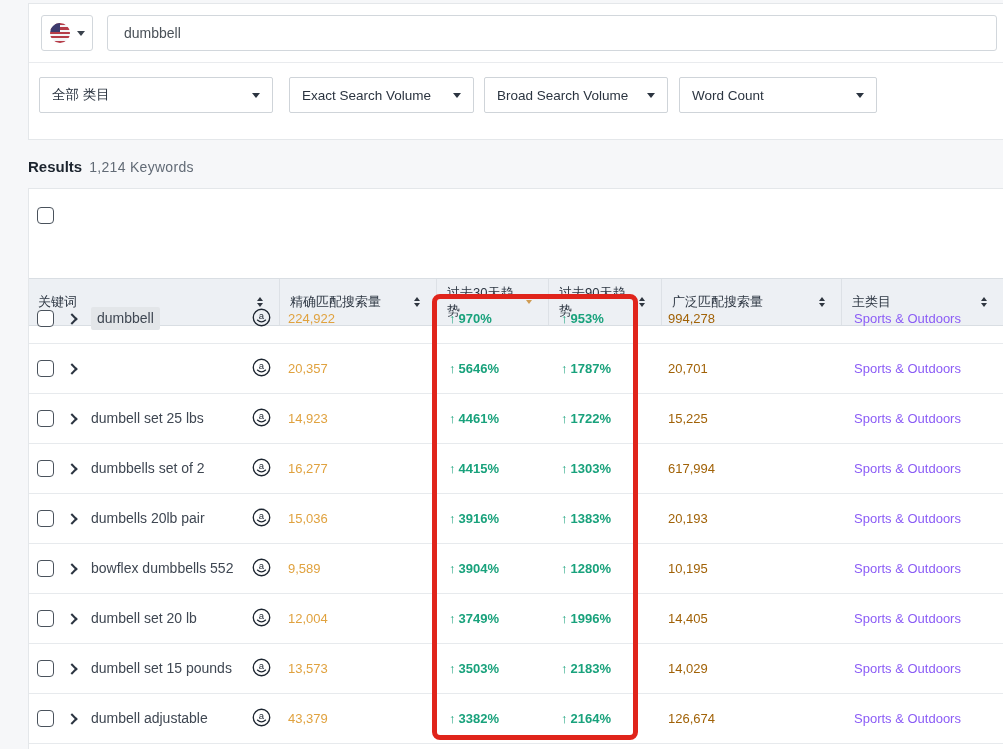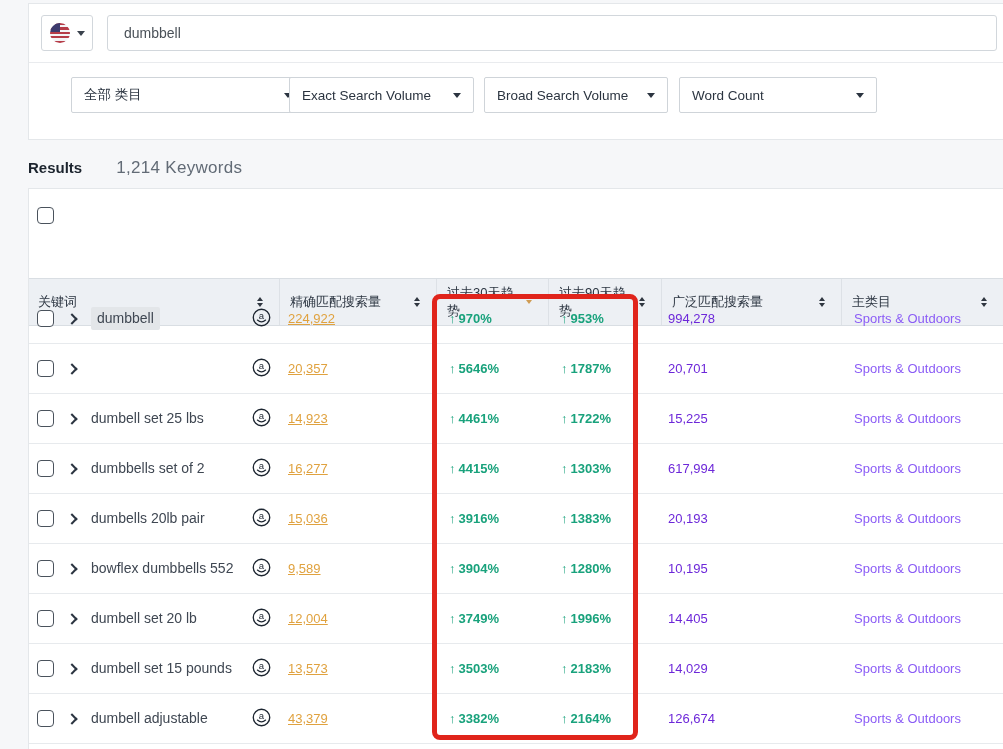--- a/index.html
+++ b/index.html
@@ -21,29 +21,29 @@
     border-top:5px solid #3a424d; }
   #keyword-input { position:absolute; left:78px; top:11px; right:6px; height:36px;
     border:1px solid #d2d7dc; border-radius:3px; padding:0 16px; font-size:14px; color:#4a5158;
     font-family:"Liberation Sans","DejaVu Sans",sans-serif; outline:none; background:#fff; }
 
   #filter-row { position:relative; height:77px; }
   .filter-select { position:absolute; top:14px; height:36px; border:1px solid #cfd4d9; border-radius:2px;
     background:#fff; display:flex; align-items:center; justify-content:space-between;
     padding:0 12px; font-size:13.5px; color:#2b3440; cursor:pointer; }
   .filter-select .caret-down { border-top-color:#2b3440; }
-  #filter-category { left:10px;  width:234px;margin-left:32px; }
+  #filter-category { left:10px;  width:234px; }
   #filter-exact    { left:260px; width:185px; }
   #filter-broad    { left:455px; width:184px; }
   #filter-word     { left:650px; width:198px; }
 
   
   #results-bar { position:absolute; left:28px; top:158px; display:flex; align-items:baseline; }
   #results-title { font-size:15px; font-weight:bold; color:#1c242e; }
-  #results-count { font-size:17px; color:#626b76; margin-left:34px; letter-spacing:.3px; }
+  #results-count { font-size:14px; color:#626b76; margin-left:7px; letter-spacing:.3px; }
 
   
   #table-card { left:28px; top:188px; width:975px; height:561px; border-bottom:none; }
   .cbox { appearance:none; -webkit-appearance:none; width:17px; height:17px; border:1.6px solid #4a525c;
     border-radius:4px; background:#fff; cursor:pointer; flex:none; }
   #select-all { position:absolute; left:8px; top:18px; }
 
   .grid { display:grid; grid-template-columns:250px 157px 112px 113px 180px 1fr; }
   #table-header { position:absolute; left:0; right:0; top:57px; height:48px; background:#edf0f4;
     border-top:1px solid #d9dee3; border-bottom:1px solid #d9dee3;margin-top:32px; }
@@ -61,24 +61,24 @@
 
   #table-body { position:absolute; left:0; right:0; top:105px; }
   .row { height:50px; border-bottom:1px solid #e7eaed; }
   .cell { display:flex; align-items:center; font-size:13px; }
   .cell.kw { padding-left:8px; gap:0; }
   .chevron { width:8px; height:8px; border-top:2px solid #2b3440; border-right:2px solid #2b3440;
     transform:rotate(45deg); margin:0 0 0 14px; flex:none; cursor:pointer; }
   .kw-text { font-size:14px; color:#3f4752; margin-left:15px; line-height:1.25; max-width:162px; }
   .kw-text.hl { background:#e3e6e9; padding:3px 6px; border-radius:2px; }
   .amz { margin-left:auto; margin-right:8px; flex:none; cursor:pointer; }
-  .cell.exact { padding-left:9px; color:#e0a23f;text-decoration:underline; }
+  .cell.exact { padding-left:9px; color:#e0a23f; }
   .cell.trend { padding-left:13px; color:#19a27c; font-weight:bold; font-size:13px; }
   .up-arrow { font-weight:bold; margin-right:3px; font-size:13px; }
-  .cell.broad { padding-left:7px; color:#6d28d9;text-align:right; }
+  .cell.broad { padding-left:7px; color:#a16207;text-align:right; }
   .cell.cat { padding-left:13px; color:#8b5cf6; }
 
   
   #trend-annotation { position:absolute; left:432px; top:294px; width:206px; height:446px;
     border:5px solid #e0241b; border-radius:8px; z-index:10; pointer-events:none; }
 </style>
 </head>
 <body>
 
 <div class="card" id="search-card">

